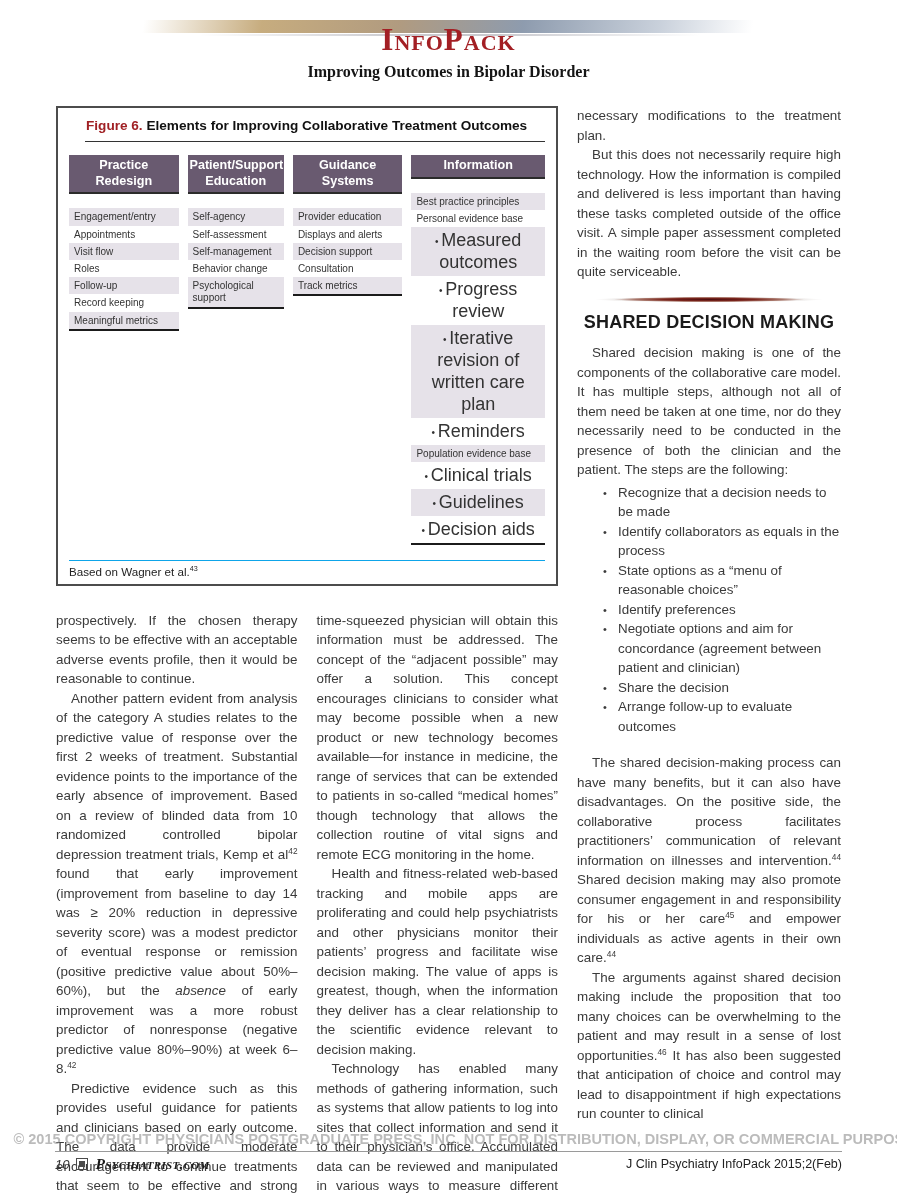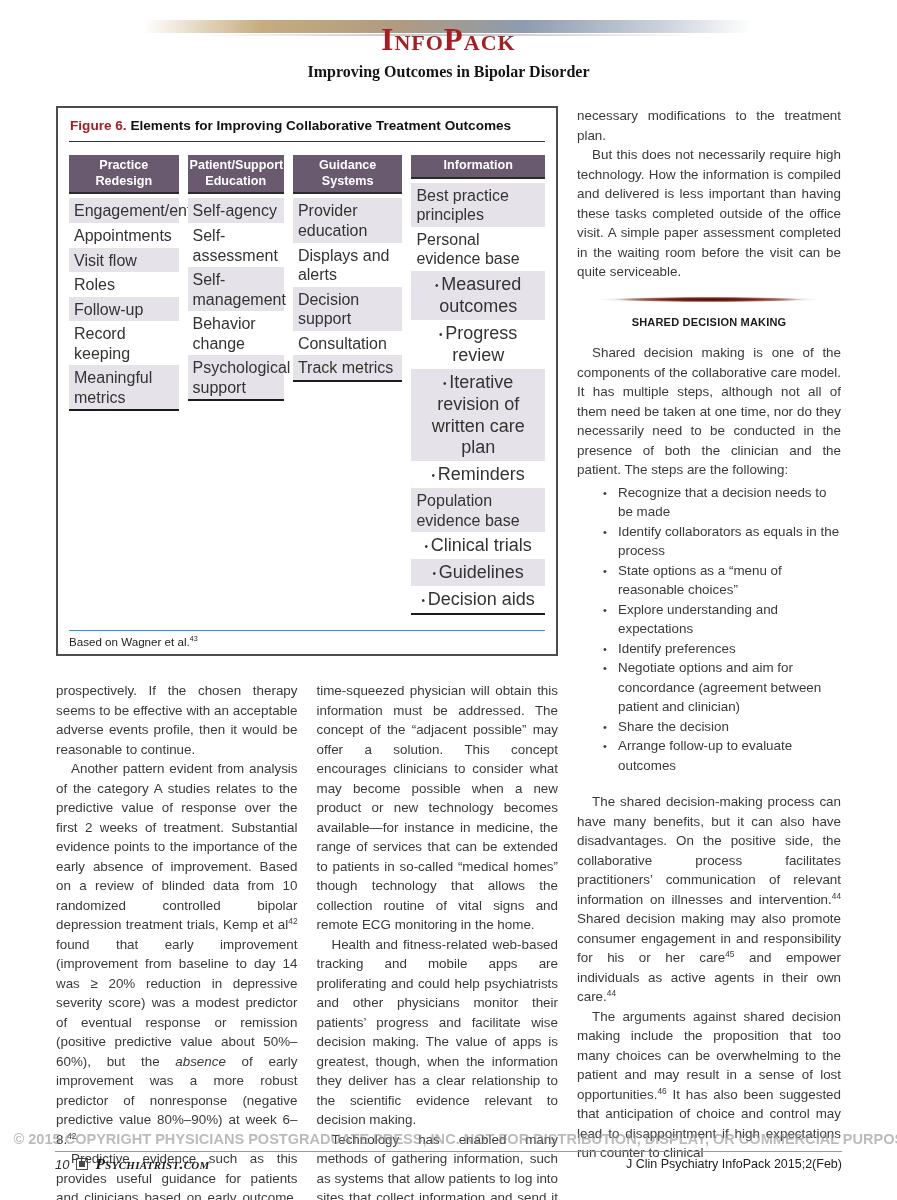--- a/index.html
+++ b/index.html
@@ -44,43 +44,43 @@
   .body-text{font-size:13.4px;line-height:19.5px;text-align:justify;color:#3a3a3a;}
   .body-text p{margin:0;}
   p.ind{text-indent:15px;}
 
   .sec{margin:15px 0 11px;text-align:center;}
   .sec-bar{
     height:5px;width:86%;margin:0 auto 11px;border-radius:50%;
     background:radial-gradient(ellipse 52% 65% at 50% 50%,
       #4d0f0f 0%, #7a241c 38%, #a8766a 62%, rgba(205,198,194,0.3) 80%, rgba(255,255,255,0) 96%);
   }
-  .sec-title{font-weight:bold;font-size:11px;color:#1b1b1b;letter-spacing:0.2px;text-align:center;}
+  .sec-title{font-weight:bold;font-size:18px;color:#1b1b1b;letter-spacing:0.2px;text-align:center;}
 
   .steps{list-style:none;margin:3px 0 17px 24px;padding:0;text-align:left;}
   .steps li{position:relative;padding-left:17px;}
   .steps li::before{content:"•";position:absolute;left:2px;top:1px;font-size:11px;color:#3a3a3a;}
 
   
   .figure-box{border:2px solid #4c4c4c;background:#fff;padding:9px 11px 6px;}
   .fig-title{
     font-size:13.6px;font-weight:bold;color:#111;
-    padding:1px 1px 8px;border-bottom:1.5px solid #333;margin-bottom:13px;
+    padding:1px 1px 8px;border-bottom:1.5px solid #333;margin-bottom:13px;margin-left:16px;
   }
   .fig-title .fig-label{color:#a02024;}
   .fig-cols{display:flex;gap:9px;align-items:flex-start;}
   .fig-col{flex:1;min-width:0;}
   .fig-col.c2{flex:0.88;}
   .fig-col.c4{flex:1.22;}
   .fig-col-header{
     background:#695a70;color:#ffffff;font-weight:bold;font-size:12.6px;text-align:center;
-    padding:3px 2px;border-bottom:2px solid #2b2b2b;margin-bottom:4px;line-height:1.25;
+    padding:3px 2px;border-bottom:2px solid #2b2b2b;margin-bottom:14px;line-height:1.25;
   }
   .cells{border-bottom:2px solid #1b1b1b;}
-  .cell{font-size:16px;color:#333;padding:3px 5px 2px;line-height:1.22;}
+  .cell{font-size:10px;color:#333;padding:3px 5px 2px;line-height:1.22;}
   .cells > .cell:nth-child(odd){background:#e6e2e9;}
   .cell.bullet{text-align:center;font-size:18px;}
   .cell.bullet::before{content:"•  ";font-size:10px;position:relative;top:-1px;}
   .fig-footnote{font-size:11.6px;color:#222;border-top:1px solid #0ea5e9;margin-top:15px;padding-top:4px;}
 
   
   .watermark{
     position:absolute;left:0;width:100%;top:1130px;text-align:center;white-space:nowrap;
     font-weight:bold;font-size:15px;color:#8f8f8f;opacity:0.6;transform:scaleX(0.97);
   }
@@ -205,21 +205,20 @@
       <p class="ind">But this does not necessarily require high technology. How the information is compiled and delivered is less important than having these tasks completed outside of the office visit. A simple paper assessment completed in the waiting room before the visit can be quite serviceable.</p>
       <div class="sec">
         <div class="sec-bar"></div>
         <div class="sec-title">SHARED DECISION MAKING</div>
       </div>
       <p class="ind">Shared decision making is one of the components of the collaborative care model. It has multiple steps, although not all of them need be taken at one time, nor do they necessarily need to be conducted in the presence of both the clinician and the patient. The steps are the following:</p>
       <ul class="steps">
         <li>Recognize that a decision needs to be made</li>
         <li>Identify collaborators as equals in the process</li>
         <li>State options as a “menu of reasonable choices”</li>
-        <li>Explore understanding and expectations</li>
         <li>Identify preferences</li>
         <li>Negotiate options and aim for concordance (agreement between patient and clinician)</li>
         <li>Share the decision</li>
         <li>Arrange follow-up to evaluate outcomes</li>
       </ul>
       <p class="ind"><span>The shared decision-making process can have many benefits, but it can also have disadvantages. On the positive side, the collaborative process facilitates practitioners’ communication of relevant information on illnesses and intervention.</span><sup>44</sup><span> Shared decision making may also promote consumer engagement in and responsibility for his or her care</span><sup>45</sup><span> and empower individuals as active agents in their own care.</span><sup>44</sup></p>
       <p class="ind"><span>The arguments against shared decision making include the proposition that too many choices can be overwhelming to the patient and may result in a sense of lost opportunities.</span><sup>46</sup><span> It has also been suggested that anticipation of choice and control may lead to disappointment if high expectations run counter to clinical</span></p>
     </div>
 
   </div>

